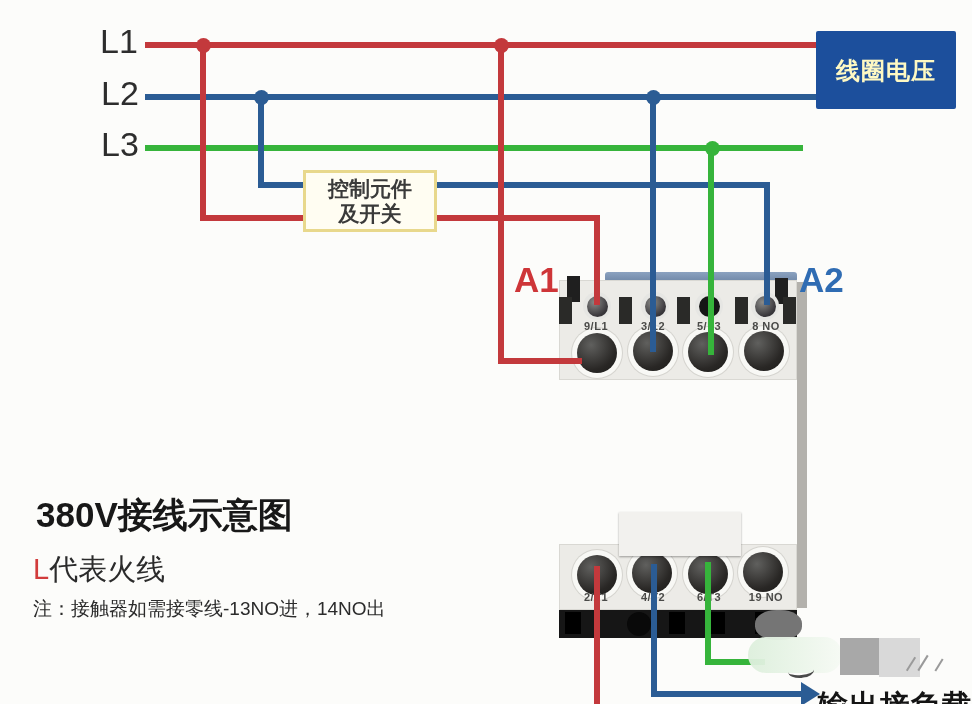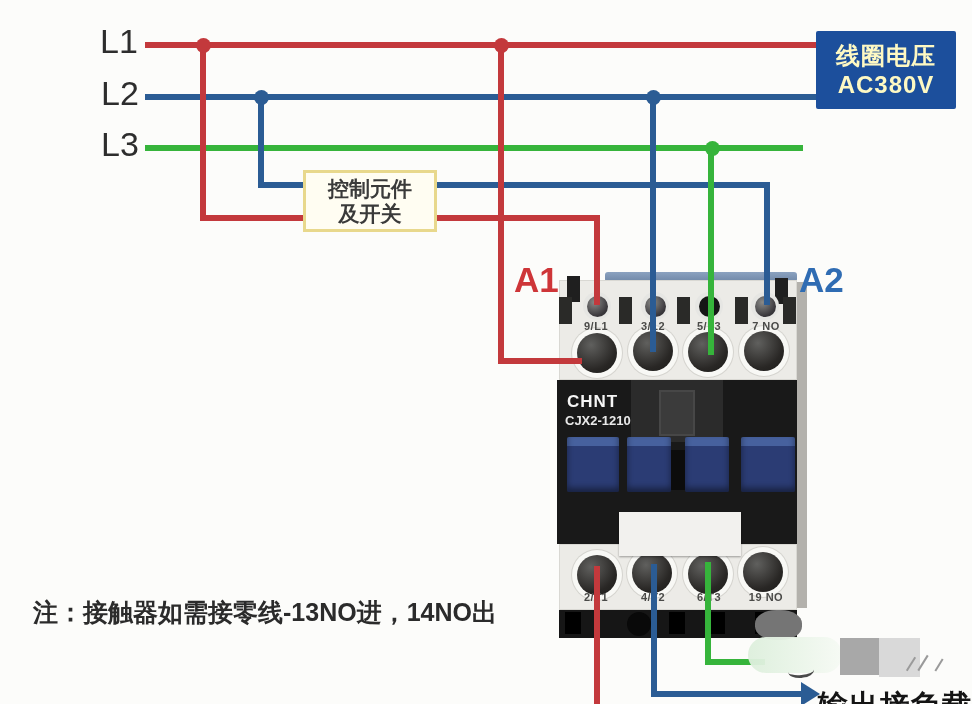--- a/index.html
+++ b/index.html
@@ -80,21 +80,21 @@
   .wm-gray2{position:absolute;left:879px;top:638px;width:41px;height:39px;background:#d9d9d9;}
   .wm-scratch{position:absolute;width:2px;background:#9a9a9a;transform:rotate(32deg);}
   .wm-arc{position:absolute;left:788px;top:664px;width:26px;height:11px;border:none;
           border-bottom:3px solid #4a4a4a;border-radius:50%;transform:rotate(-5deg);}
   .outlabel{position:absolute;left:818px;top:686px;font-size:30px;font-weight:800;color:#141414;
             letter-spacing:1px;z-index:31;white-space:nowrap;}
   
   .title{position:absolute;left:36px;top:492px;font-size:35px;font-weight:800;color:#181818;z-index:25;}
   .legend{position:absolute;left:33px;top:550px;font-size:29px;font-weight:500;color:#2b2b2b;z-index:25;}
   .legend .pfx{color:#d23c3c;}
-  .note{position:absolute;left:33px;top:596px;font-size:25px;font-weight:700;color:#2b2b2b;z-index:25;}
+  .note{position:absolute;left:33px;top:596px;font-size:19px;font-weight:400;color:#2b2b2b;z-index:25;}
 </style>
 </head>
 <body>
 
 <div class="canvas">
 
   <div class="phase" style="left:100px;top:22px;">L1</div>
   <div class="phase" style="left:101px;top:74px;">L2</div>
   <div class="phase" style="left:101px;top:125px;">L3</div>
 
@@ -118,21 +118,20 @@
   <div class="wire v green" style="left:708px;top:145px;height:210px;"></div>
 
   <div class="dot red" style="left:196px;top:38px;"></div>
   <div class="dot red" style="left:494px;top:38px;"></div>
   <div class="dot blue" style="left:254px;top:90px;"></div>
   <div class="dot blue" style="left:646px;top:90px;"></div>
   <div class="dot green" style="left:705px;top:141px;"></div>
 
   <div class="coilbox">
     <div class="ln">线圈电压</div>
-    <div class="ln">AC380V</div>
   </div>
 
   <div class="ctrlbox">
     <div class="ln">控制元件</div>
     <div class="ln">及开关</div>
   </div>
 
   <div class="coil-term a1">A1</div>
   <div class="coil-term a2">A2</div>
 
@@ -157,47 +156,35 @@
     <div class="sscrew dark" style="left:138px;">
         <div class="in"></div>
       </div>
     <div class="sscrew" style="left:194px;">
         <div class="in"></div>
       </div>
 
     <div class="tlabel" style="left:8px;top:48px;">9/L1</div>
     <div class="tlabel" style="left:65px;top:48px;">3/L2</div>
     <div class="tlabel" style="left:121px;top:48px;">5/L3</div>
-    <div class="tlabel" style="left:178px;top:48px;">7 NO</div>
+    <div class="tlabel" style="left:178px;top:48px;">8 NO</div>
 
     <div class="bscrew" style="left:15px;top:56px;">
         <div class="in"></div>
       </div>
     <div class="bscrew" style="left:71px;top:54px;">
         <div class="in"></div>
       </div>
     <div class="bscrew" style="left:126px;top:55px;">
         <div class="in"></div>
       </div>
     <div class="bscrew" style="left:182px;top:54px;">
         <div class="in"></div>
       </div>
 
-    <div class="ct-body">
-      <div class="ct-mount">
-          <div class="inner"></div>
-        </div>
-      <div class="ct-brand">CHNT</div>
-      <div class="ct-model">CJX2-1210</div>
-      <div class="bluekey" style="left:10px;width:52px;"></div>
-      <div class="bluekey" style="left:70px;width:44px;"></div>
-      <div class="bluekey" style="left:128px;width:44px;"></div>
-      <div class="bluekey" style="left:184px;width:54px;"></div>
-      <div class="ct-gap"></div>
-    </div>
     <div class="ct-label"></div>
 
     <div class="ct-face ct-bot-face"></div>
     <div class="bscrew" style="left:15px;top:278px;">
         <div class="in"></div>
       </div>
     <div class="bscrew" style="left:70px;top:276px;">
         <div class="in"></div>
       </div>
     <div class="bscrew" style="left:126px;top:277px;">
@@ -232,15 +219,17 @@
   <div class="wm wm-band"></div>
   <div class="wm wm-gray1"></div>
   <div class="wm wm-gray2"></div>
   <div class="wm wm-scratch" style="left:910px;top:656px;height:16px;"></div>
   <div class="wm wm-scratch" style="left:922px;top:654px;height:18px;"></div>
   <div class="wm wm-scratch" style="left:938px;top:658px;height:14px;"></div>
   <div class="wm wm-arc"></div>
 
   <div class="outlabel">输出接负载</div>
 
+  <div class="title">380V接线示意图</div>
+  <div class="legend"><span class="pfx">L</span><span>代表火线</span></div>
   <div class="note">注：接触器如需接零线-13NO进，14NO出</div>
 
 </div>
 
 </body></html>

